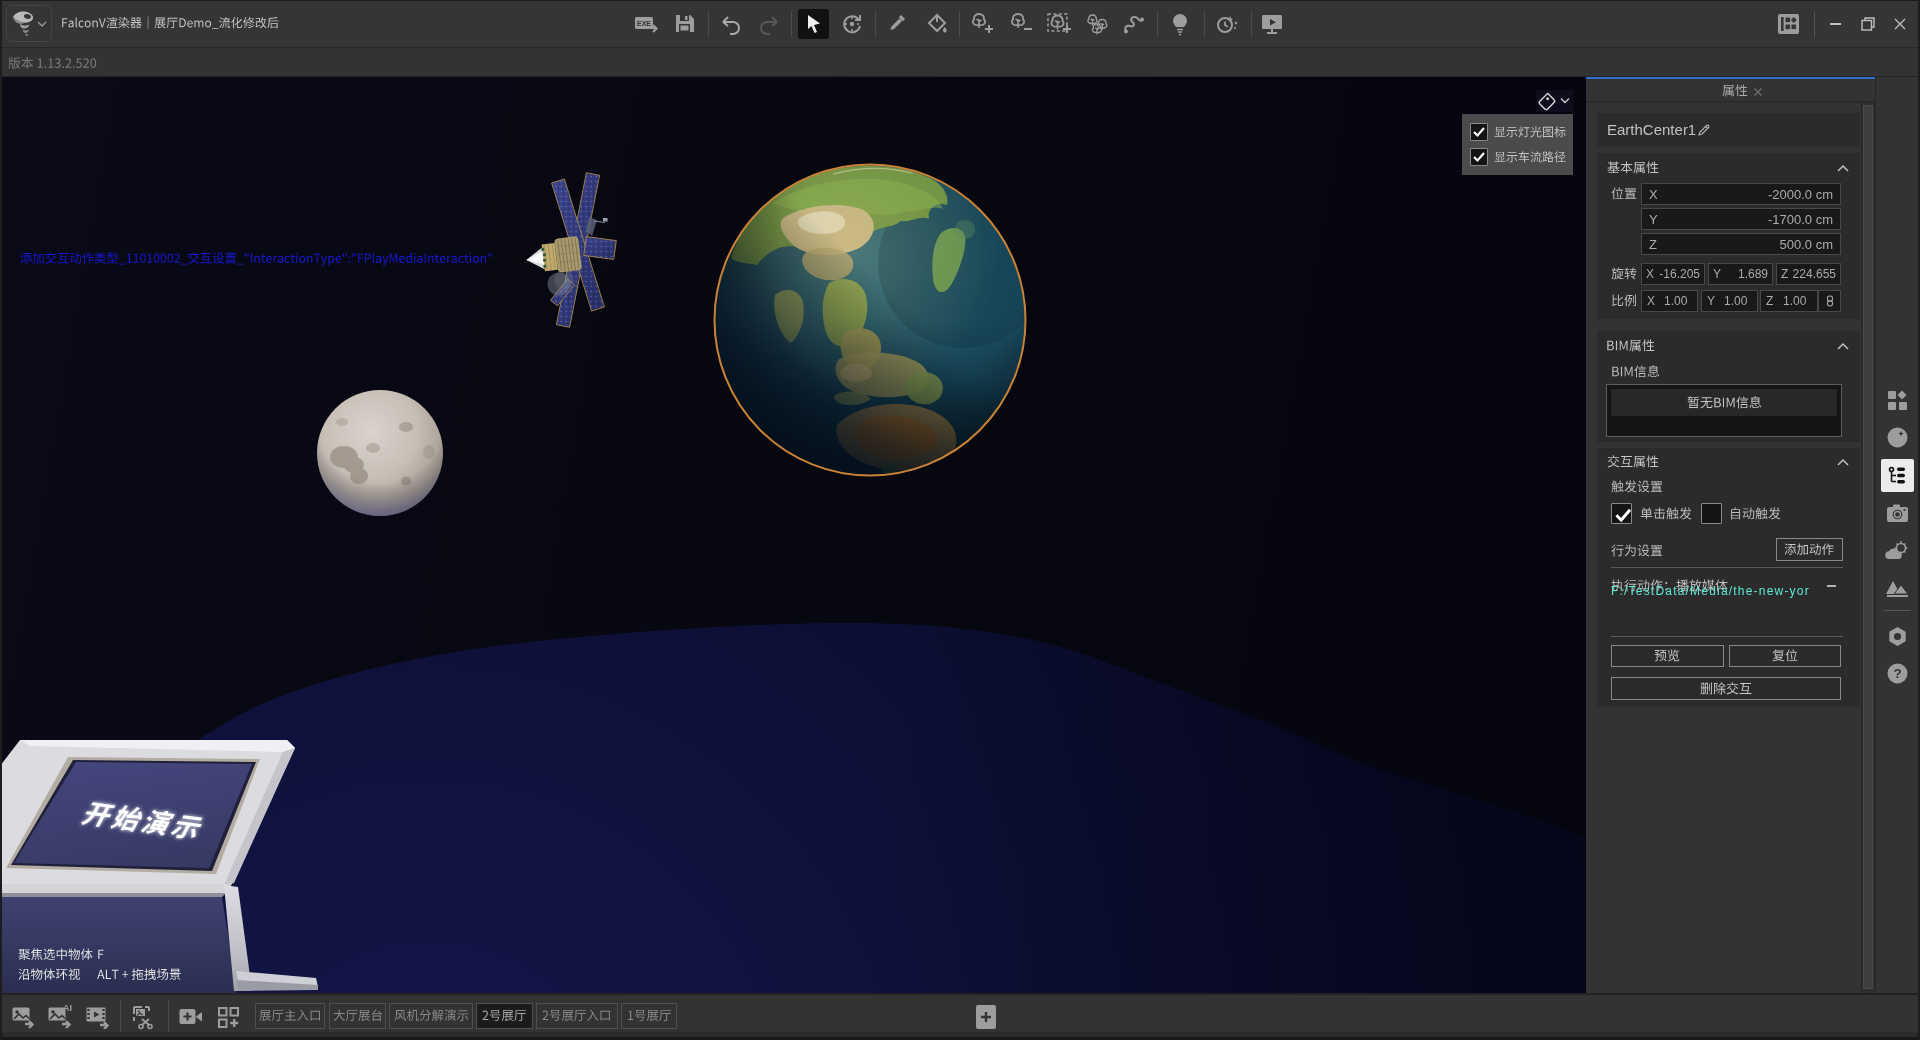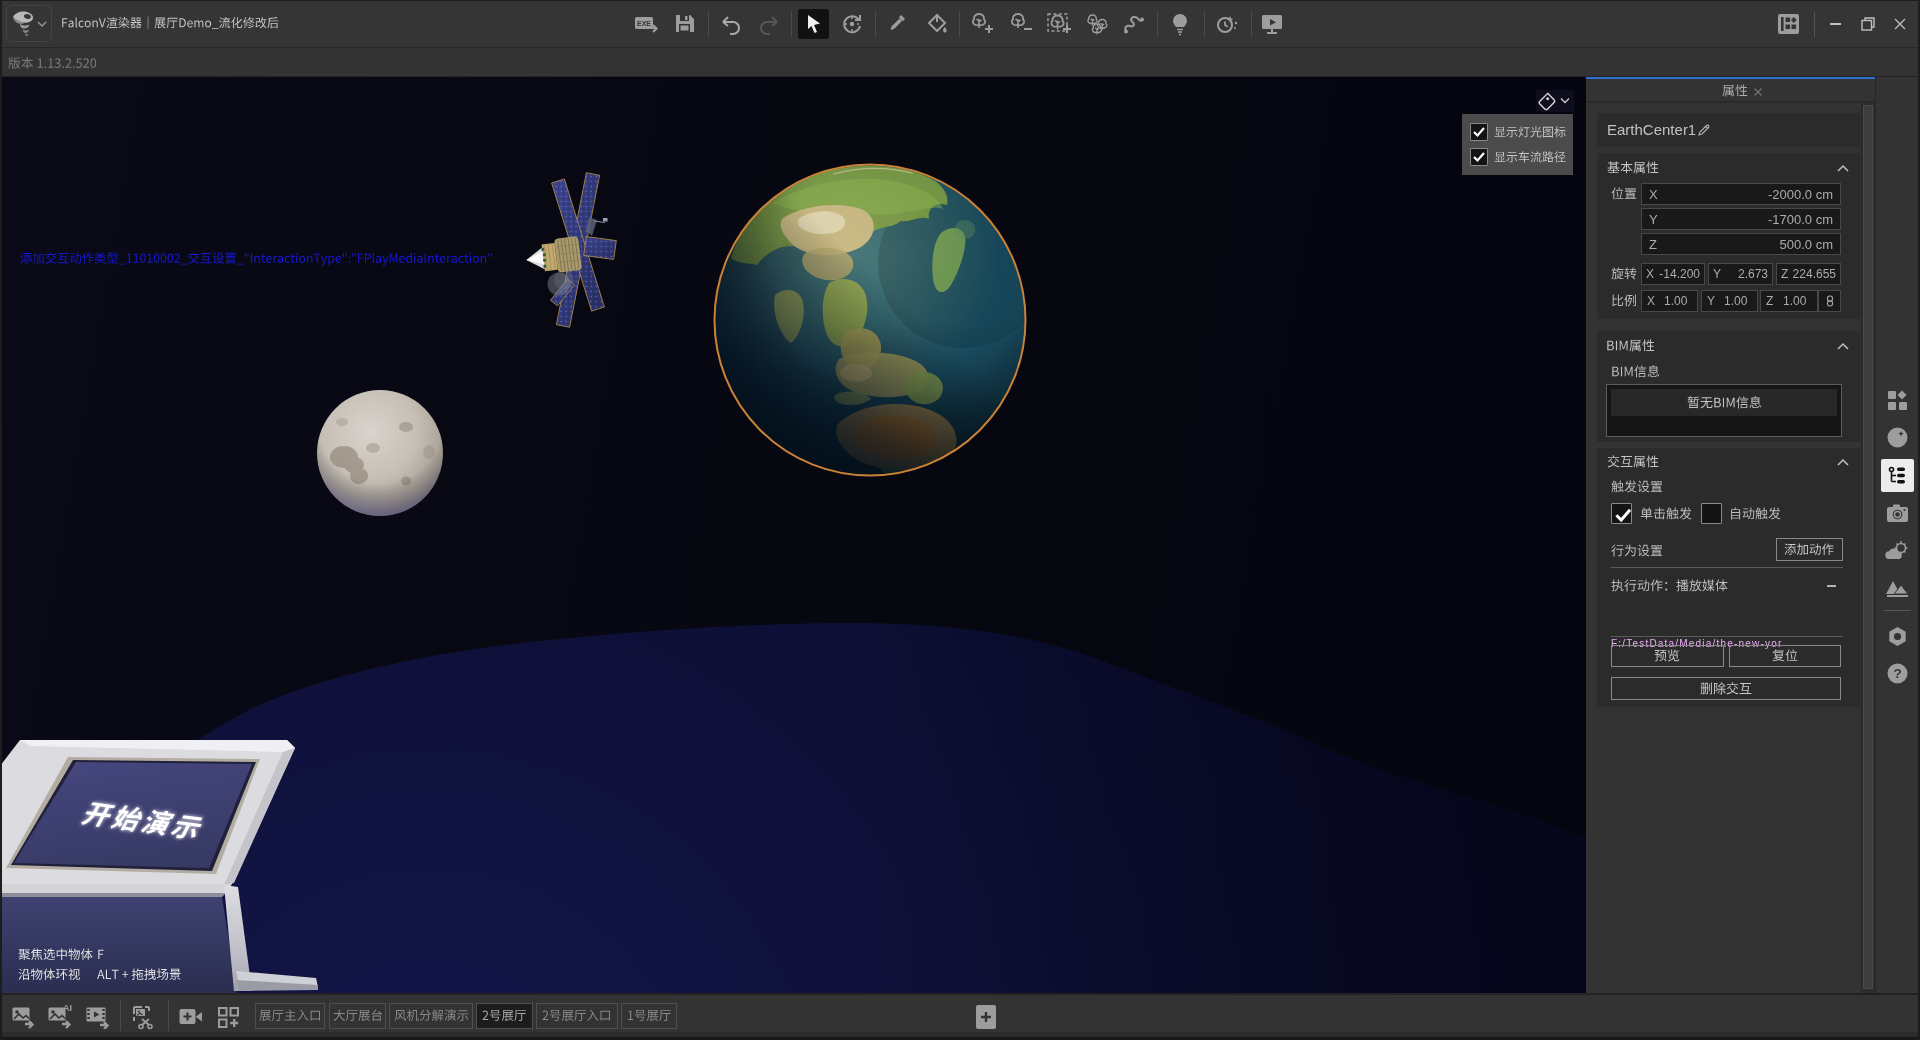--- a/index.html
+++ b/index.html
@@ -412,25 +412,25 @@
     </div>
     <div class="fld" style="left:1641px;top:233px;width:200px;height:22px;font-size:13px">
       <span style="position:absolute;left:7px;top:50%;transform:translateY(-50%)">Z</span>
       <span style="position:absolute;right:7px;top:50%;transform:translateY(-50%)">500.0 cm</span>
     </div>
     <svg style="position:absolute;left:1608px;top:264px" width="34" height="23" viewBox="0 0 34 23">
       <path fill="#bdbdbd" transform="translate(3,14.3)" d="M2.2 -10.6C2.5 -10.0 2.9 -9.3 3.1 -8.8H0.6V-7.9H2.0C1.9 -4.2 1.8 -1.3 0.4 0.4C0.6 0.5 0.9 0.8 1.1 1.0C2.3 -0.4 2.7 -2.5 2.8 -5.3H4.3C4.3 -1.7 4.1 -0.4 3.9 -0.1C3.8 0.1 3.7 0.1 3.5 0.1C3.4 0.1 2.9 0.1 2.4 0.0C2.5 0.3 2.6 0.7 2.7 0.9C3.2 0.9 3.7 0.9 4.0 0.9C4.3 0.9 4.5 0.8 4.7 0.5C5.1 0.0 5.1 -1.4 5.2 -5.7C5.2 -5.9 5.2 -6.2 5.2 -6.2H2.9L2.9 -7.9H5.8V-8.8H3.4L4.1 -9.0C3.9 -9.5 3.5 -10.3 3.1 -10.9ZM6.6 -4.8C6.5 -2.8 6.3 -0.7 5.2 0.4C5.4 0.5 5.7 0.8 5.8 1.0C6.4 0.4 6.8 -0.4 7.0 -1.4C7.8 0.4 9.0 0.8 10.6 0.8H12.3C12.3 0.5 12.5 0.1 12.6 -0.1C12.2 -0.1 10.9 -0.1 10.6 -0.1C10.2 -0.1 9.8 -0.1 9.5 -0.2V-2.9H12.0V-3.8H9.5V-6.1H11.2C11.0 -5.6 10.8 -5.1 10.6 -4.8L11.4 -4.5C11.7 -5.1 12.1 -6.0 12.4 -6.8L11.7 -7.0L11.6 -6.9H6.4C6.7 -7.4 7.0 -7.8 7.3 -8.3H12.5V-9.2H7.6C7.8 -9.7 8.0 -10.2 8.1 -10.7L7.2 -10.9C6.8 -9.5 6.1 -8.0 5.3 -7.1C5.5 -7.0 5.9 -6.7 6.1 -6.5L6.3 -6.8V-6.1H8.6V-0.6C8.0 -1.0 7.6 -1.7 7.3 -2.8C7.4 -3.5 7.4 -4.1 7.4 -4.8Z M14.1 -4.3C14.2 -4.4 14.6 -4.5 15.0 -4.5H16.2V-2.6L13.5 -2.2L13.7 -1.2L16.2 -1.7V1.0H17.1V-1.9L18.9 -2.2L18.8 -3.1L17.1 -2.8V-4.5H18.4V-5.4H17.1V-7.4H16.2V-5.4H14.9C15.3 -6.3 15.7 -7.4 16.0 -8.5H18.4V-9.4H16.3C16.4 -9.8 16.5 -10.3 16.6 -10.7L15.7 -10.9C15.6 -10.4 15.5 -9.9 15.4 -9.4H13.6V-8.5H15.1C14.8 -7.4 14.5 -6.5 14.4 -6.2C14.2 -5.7 14.0 -5.2 13.8 -5.2C13.9 -4.9 14.0 -4.5 14.1 -4.3ZM18.5 -7.0V-6.0H20.4C20.2 -5.1 19.9 -4.3 19.7 -3.6H23.4C23.0 -3.0 22.4 -2.2 21.9 -1.5C21.4 -1.8 21.0 -2.1 20.5 -2.3L19.9 -1.7C21.2 -0.9 22.8 0.3 23.5 1.1L24.2 0.3C23.8 -0.1 23.2 -0.5 22.6 -1.0C23.4 -2.1 24.3 -3.3 25.0 -4.3L24.3 -4.6L24.1 -4.5H21.0L21.4 -6.0H25.5V-7.0H21.7L22.1 -8.5H25.0V-9.4H22.4L22.8 -10.8L21.8 -10.9L21.4 -9.4H19.0V-8.5H21.2L20.7 -7.0Z"></path>
     </svg>
     <div class="fld" style="left:1641px;top:263px;width:64px;height:22px;font-size:12px">
       <span style="position:absolute;left:4px;top:50%;transform:translateY(-50%)">X</span>
-      <span style="position:absolute;right:4px;top:50%;transform:translateY(-50%)">-14.200</span>
+      <span style="position:absolute;right:4px;top:50%;transform:translateY(-50%)">-16.205</span>
     </div>
     <div class="fld" style="left:1708px;top:263px;width:65px;height:22px;font-size:12px">
       <span style="position:absolute;left:4px;top:50%;transform:translateY(-50%)">Y</span>
-      <span style="position:absolute;right:4px;top:50%;transform:translateY(-50%)">2.673</span>
+      <span style="position:absolute;right:4px;top:50%;transform:translateY(-50%)">1.689</span>
     </div>
     <div class="fld" style="left:1776px;top:263px;width:65px;height:22px;font-size:12px">
       <span style="position:absolute;left:4px;top:50%;transform:translateY(-50%)">Z</span>
       <span style="position:absolute;right:4px;top:50%;transform:translateY(-50%)">224.655</span>
     </div>
     <svg style="position:absolute;left:1608px;top:291px" width="34" height="23" viewBox="0 0 34 23">
       <path fill="#bdbdbd" transform="translate(3,14.3)" d="M1.6 0.9C1.9 0.7 2.4 0.5 6.0 -0.7C5.9 -0.9 5.9 -1.3 5.9 -1.6L2.7 -0.7V-5.9H5.9V-6.9H2.7V-10.8H1.7V-0.9C1.7 -0.3 1.4 -0.0 1.1 0.1C1.3 0.3 1.5 0.7 1.6 0.9ZM6.9 -10.9V-1.1C6.9 0.3 7.3 0.7 8.5 0.7C8.8 0.7 10.3 0.7 10.5 0.7C11.9 0.7 12.1 -0.2 12.2 -2.8C12.0 -2.9 11.6 -3.1 11.3 -3.2C11.2 -0.8 11.1 -0.2 10.5 -0.2C10.1 -0.2 8.9 -0.2 8.6 -0.2C8.1 -0.2 7.9 -0.4 7.9 -1.1V-4.9C9.4 -5.7 10.9 -6.7 12.1 -7.7L11.2 -8.5C10.5 -7.7 9.2 -6.7 7.9 -5.9V-10.9Z M22.0 -9.4V-2.1H22.8V-9.4ZM24.1 -10.9V-0.3C24.1 -0.1 24.0 -0.0 23.8 0.0C23.6 0.0 22.9 0.0 22.1 -0.0C22.3 0.3 22.4 0.7 22.5 0.9C23.4 0.9 24.1 0.9 24.5 0.8C24.9 0.6 25.0 0.3 25.0 -0.3V-10.9ZM17.7 -3.8C18.1 -3.4 18.7 -3.0 19.0 -2.6C18.4 -1.3 17.6 -0.3 16.7 0.3C16.9 0.5 17.2 0.8 17.3 1.1C19.3 -0.3 20.7 -3.1 21.1 -7.2L20.6 -7.3L20.4 -7.3H18.7C18.9 -8.0 19.1 -8.6 19.2 -9.3H21.4V-10.2H16.9V-9.3H18.2C17.8 -7.2 17.2 -5.3 16.2 -4.0C16.5 -3.8 16.8 -3.5 17.0 -3.4C17.6 -4.2 18.1 -5.2 18.4 -6.4H20.1C20.0 -5.3 19.7 -4.4 19.4 -3.5C19.0 -3.8 18.6 -4.2 18.2 -4.4ZM15.8 -10.9C15.2 -9.0 14.4 -7.1 13.4 -5.9C13.6 -5.6 13.8 -5.1 13.9 -4.9C14.2 -5.3 14.6 -5.8 14.8 -6.3V1.0H15.8V-8.1C16.1 -9.0 16.4 -9.8 16.6 -10.7Z"></path>
     </svg>
     <div class="fld" style="left:1641px;top:290px;width:57px;height:22px;font-size:12px">
       <span style="position:absolute;left:5px;top:50%;transform:translateY(-50%)">X</span>
@@ -490,21 +490,21 @@
     </svg>
     <div class="btn" style="left:1776px;top:538px;width:67px;height:23px"></div>
     <svg style="position:absolute;left:1781.0px;top:540px" width="58" height="22" viewBox="0 0 58 22">
       <path fill="#cacaca" transform="translate(3,13.9)" d="M5.1 -3.6C4.8 -2.7 4.3 -1.6 3.5 -0.9L4.2 -0.4C5.0 -1.2 5.5 -2.3 5.8 -3.3ZM8.0 -3.2C8.4 -2.3 8.8 -1.2 8.9 -0.5L9.6 -0.8C9.5 -1.5 9.2 -2.6 8.7 -3.4ZM9.6 -3.5C10.3 -2.6 11.0 -1.2 11.3 -0.4L12.1 -0.8C11.8 -1.7 11.1 -2.9 10.3 -3.9ZM6.7 -5.0V-0.0C6.7 0.1 6.6 0.2 6.4 0.2C6.3 0.2 5.7 0.2 5.1 0.2C5.2 0.4 5.3 0.8 5.4 1.0C6.2 1.0 6.8 1.0 7.1 0.9C7.4 0.7 7.5 0.5 7.5 -0.0V-5.0ZM1.1 -9.7C1.8 -9.3 2.7 -8.8 3.1 -8.3L3.6 -9.1C3.2 -9.5 2.3 -10.1 1.6 -10.4ZM0.5 -6.3C1.2 -6.0 2.1 -5.5 2.6 -5.1L3.1 -5.8C2.7 -6.2 1.8 -6.7 1.0 -7.0ZM0.8 0.3 1.6 0.8C2.1 -0.3 2.8 -1.7 3.2 -3.0L2.5 -3.5C2.0 -2.2 1.2 -0.6 0.8 0.3ZM4.1 -9.8V-8.9H6.9C6.7 -8.3 6.5 -7.8 6.3 -7.2H3.5V-6.4H5.8C5.2 -5.3 4.3 -4.5 3.2 -3.9C3.4 -3.7 3.6 -3.4 3.8 -3.2C5.2 -3.9 6.2 -5.0 6.9 -6.4H8.5C9.2 -5.1 10.3 -4.0 11.5 -3.4C11.7 -3.6 12.0 -3.9 12.1 -4.1C11.1 -4.5 10.1 -5.4 9.4 -6.4H11.9V-7.2H7.3C7.5 -7.8 7.7 -8.3 7.8 -8.9H11.5V-9.8Z M19.6 -9.0V0.8H20.6V-0.1H23.0V0.7H23.9V-9.0ZM20.6 -1.0V-8.0H23.0V-1.0ZM14.9 -10.3 14.9 -8.1H13.2V-7.2H14.9C14.8 -4.1 14.4 -1.3 12.8 0.4C13.1 0.5 13.4 0.8 13.6 1.0C15.3 -0.8 15.7 -3.8 15.8 -7.2H17.7C17.6 -2.4 17.5 -0.7 17.2 -0.3C17.1 -0.2 17.0 -0.1 16.8 -0.1C16.6 -0.1 16.1 -0.1 15.5 -0.2C15.6 0.1 15.7 0.5 15.7 0.8C16.3 0.8 16.9 0.8 17.2 0.8C17.6 0.7 17.8 0.6 18.1 0.3C18.4 -0.3 18.5 -2.1 18.6 -7.7C18.6 -7.8 18.6 -8.1 18.6 -8.1H15.8L15.9 -10.3Z M26.1 -9.5V-8.6H30.9V-9.5ZM33.2 -10.3C33.2 -9.4 33.2 -8.5 33.1 -7.6H31.3V-6.7H33.1C32.9 -3.9 32.4 -1.2 30.7 0.3C31.0 0.5 31.3 0.8 31.5 1.0C33.3 -0.8 33.8 -3.6 34.0 -6.7H35.9C35.7 -2.3 35.6 -0.6 35.2 -0.2C35.1 -0.1 35.0 -0.1 34.8 -0.1C34.5 -0.1 33.8 -0.1 33.1 -0.1C33.3 0.2 33.4 0.5 33.4 0.8C34.1 0.9 34.8 0.9 35.1 0.8C35.5 0.8 35.8 0.7 36.0 0.3C36.5 -0.2 36.6 -2.0 36.8 -7.1C36.8 -7.3 36.8 -7.6 36.8 -7.6H34.0C34.1 -8.5 34.1 -9.4 34.1 -10.3ZM26.1 -0.6 26.1 -0.6V-0.5C26.4 -0.7 26.9 -0.9 30.3 -1.6L30.6 -0.8L31.4 -1.1C31.2 -2.0 30.6 -3.4 30.1 -4.6L29.4 -4.4C29.6 -3.8 29.9 -3.1 30.1 -2.4L27.1 -1.8C27.6 -2.9 28.1 -4.3 28.4 -5.6H31.2V-6.5H25.7V-5.6H27.4C27.1 -4.2 26.6 -2.7 26.4 -2.3C26.2 -1.8 26.0 -1.5 25.8 -1.4C25.9 -1.2 26.1 -0.7 26.1 -0.6Z M44.1 -10.4C43.5 -8.5 42.4 -6.7 41.3 -5.5C41.5 -5.4 41.9 -5.1 42.0 -4.9C42.7 -5.6 43.3 -6.5 43.8 -7.5H44.7V1.0H45.6V-2.1H49.4V-2.9H45.6V-4.8H49.2V-5.7H45.6V-7.5H49.5V-8.4H44.3C44.5 -9.0 44.8 -9.5 45.0 -10.1ZM41.1 -10.5C40.4 -8.6 39.2 -6.7 38.0 -5.5C38.1 -5.2 38.4 -4.7 38.5 -4.5C38.9 -5.0 39.3 -5.5 39.7 -6.0V1.0H40.7V-7.5C41.2 -8.3 41.6 -9.3 42.0 -10.2Z"></path>
     </svg>
     <div class="abs" style="left:1611px;top:567px;width:232px;height:1px;background:#5a5a5a"></div>
     <svg style="position:absolute;left:1608px;top:576px" width="125" height="23" viewBox="0 0 125 23">
       <path fill="#c2c2c2" transform="translate(3,14.3)" d="M2.3 -10.9V-8.2H0.6V-7.3H2.3V-4.5L0.4 -4.0L0.7 -3.0L2.3 -3.5V-0.1C2.3 0.0 2.2 0.1 2.0 0.1C1.9 0.1 1.4 0.1 0.8 0.1C0.9 0.4 1.1 0.8 1.1 1.0C1.9 1.0 2.4 1.0 2.8 0.8C3.1 0.7 3.2 0.4 3.2 -0.1V-3.8L4.7 -4.3L4.6 -5.3L3.2 -4.8V-7.3H4.5V-8.2H3.2V-10.9ZM6.8 -10.9C6.9 -9.9 6.9 -9.0 6.9 -8.1H4.8V-7.2H6.8C6.8 -6.4 6.7 -5.5 6.6 -4.8L5.4 -5.5L4.9 -4.8C5.4 -4.5 5.9 -4.2 6.5 -3.9C6.0 -2.0 5.2 -0.7 3.6 0.3C3.8 0.5 4.1 0.9 4.3 1.1C5.9 -0.0 6.8 -1.4 7.3 -3.3C8.0 -2.9 8.6 -2.5 9.0 -2.1L9.6 -2.9C9.1 -3.3 8.3 -3.8 7.5 -4.3C7.6 -5.2 7.7 -6.1 7.8 -7.2H9.8C9.7 -2.1 9.6 1.0 11.3 1.0C12.1 1.0 12.4 0.5 12.5 -1.2C12.3 -1.3 11.9 -1.5 11.7 -1.6C11.7 -0.3 11.6 0.1 11.3 0.1C10.6 0.1 10.6 -2.7 10.8 -8.1H7.8C7.8 -9.0 7.8 -9.9 7.8 -10.9Z M18.7 -10.1V-9.2H25.1V-10.1ZM16.5 -10.9C15.8 -10.0 14.5 -8.8 13.5 -8.1C13.6 -7.9 13.9 -7.5 14.0 -7.3C15.2 -8.1 16.5 -9.4 17.4 -10.5ZM18.1 -6.6V-5.6H22.5V-0.2C22.5 -0.0 22.4 0.1 22.1 0.1C21.9 0.1 21.0 0.1 20.1 0.0C20.2 0.3 20.4 0.7 20.4 1.0C21.7 1.0 22.4 1.0 22.9 0.9C23.3 0.7 23.5 0.4 23.5 -0.2V-5.6H25.4V-6.6ZM17.0 -8.1C16.1 -6.7 14.7 -5.1 13.3 -4.2C13.5 -4.0 13.9 -3.6 14.0 -3.4C14.5 -3.8 15.0 -4.2 15.5 -4.7V1.1H16.5V-5.8C17.0 -6.4 17.5 -7.1 17.9 -7.8Z M27.2 -9.9V-9.0H32.2V-9.9ZM34.5 -10.7C34.5 -9.8 34.5 -8.8 34.5 -7.9H32.6V-7.0H34.4C34.3 -4.0 33.7 -1.3 32.0 0.3C32.2 0.5 32.6 0.8 32.7 1.0C34.6 -0.8 35.2 -3.8 35.4 -7.0H37.3C37.2 -2.4 37.0 -0.6 36.6 -0.2C36.5 -0.1 36.4 -0.1 36.1 -0.1C35.9 -0.1 35.2 -0.1 34.5 -0.1C34.6 0.2 34.7 0.6 34.7 0.8C35.4 0.9 36.2 0.9 36.6 0.8C37.0 0.8 37.2 0.7 37.5 0.4C37.9 -0.2 38.1 -2.1 38.3 -7.4C38.3 -7.6 38.3 -7.9 38.3 -7.9H35.4C35.4 -8.8 35.5 -9.8 35.5 -10.7ZM27.2 -0.6 27.2 -0.6V-0.6C27.5 -0.7 27.9 -0.9 31.6 -1.7L31.8 -0.8L32.7 -1.1C32.4 -2.0 31.8 -3.6 31.3 -4.7L30.5 -4.5C30.8 -3.9 31.0 -3.2 31.3 -2.5L28.2 -1.9C28.7 -3.0 29.2 -4.5 29.5 -5.9H32.4V-6.8H26.7V-5.9H28.5C28.2 -4.3 27.6 -2.8 27.4 -2.4C27.2 -1.9 27.1 -1.5 26.8 -1.5C27.0 -1.2 27.1 -0.8 27.2 -0.6Z M45.8 -10.8C45.2 -8.9 44.1 -7.0 43.0 -5.7C43.2 -5.6 43.6 -5.3 43.7 -5.1C44.4 -5.8 45.0 -6.8 45.6 -7.8H46.5V1.0H47.5V-2.1H51.4V-3.1H47.5V-5.0H51.2V-5.9H47.5V-7.8H51.5V-8.7H46.0C46.3 -9.3 46.6 -9.9 46.8 -10.5ZM42.7 -10.9C42.0 -8.9 40.8 -6.9 39.5 -5.7C39.6 -5.5 39.9 -4.9 40.0 -4.7C40.5 -5.2 40.9 -5.7 41.3 -6.3V1.0H42.3V-7.8C42.8 -8.7 43.3 -9.6 43.6 -10.6Z M55.2 -6.3C55.8 -6.3 56.2 -6.7 56.2 -7.3C56.2 -7.9 55.8 -8.3 55.2 -8.3C54.7 -8.3 54.3 -7.9 54.3 -7.3C54.3 -6.7 54.7 -6.3 55.2 -6.3ZM55.2 0.1C55.8 0.1 56.2 -0.3 56.2 -0.9C56.2 -1.5 55.8 -1.9 55.2 -1.9C54.7 -1.9 54.3 -1.5 54.3 -0.9C54.3 -0.3 54.7 0.1 55.2 0.1Z M75.5 -9.5C75.3 -9.0 74.9 -8.1 74.6 -7.5H73.8V-9.7C74.9 -9.8 75.9 -9.9 76.8 -10.1L76.2 -10.8C74.7 -10.5 71.9 -10.2 69.7 -10.1C69.8 -9.9 69.9 -9.6 69.9 -9.4C70.8 -9.4 71.9 -9.5 72.9 -9.6V-7.5H69.5V-6.7H72.1C71.3 -5.7 70.1 -4.8 68.9 -4.3C69.1 -4.1 69.4 -3.8 69.5 -3.6C69.8 -3.7 70.0 -3.8 70.3 -4.0V1.0H71.1V0.5H75.7V0.9H76.6V-4.0L77.1 -3.7C77.2 -4.0 77.5 -4.3 77.7 -4.5C76.6 -4.9 75.4 -5.8 74.6 -6.7H77.3V-7.5H75.4C75.7 -8.0 76.1 -8.7 76.4 -9.3ZM70.5 -9.1C70.8 -8.6 71.1 -7.9 71.2 -7.5L72.1 -7.8C71.9 -8.2 71.6 -8.8 71.3 -9.3ZM72.9 -6.4V-4.3H73.8V-6.5C74.5 -5.5 75.6 -4.6 76.6 -4.0H70.3C71.3 -4.6 72.2 -5.5 72.9 -6.4ZM72.9 -3.2V-2.1H71.1V-3.2ZM73.7 -3.2H75.7V-2.1H73.7ZM72.9 -1.4V-0.3H71.1V-1.4ZM73.7 -1.4H75.7V-0.3H73.7ZM67.2 -10.9V-8.3H65.5V-7.4H67.2V-4.7L65.4 -4.1L65.6 -3.1L67.2 -3.7V-0.1C67.2 0.1 67.1 0.1 67.0 0.1C66.8 0.2 66.3 0.2 65.7 0.1C65.8 0.4 66.0 0.8 66.0 1.0C66.8 1.1 67.3 1.0 67.6 0.9C68.0 0.7 68.1 0.4 68.1 -0.1V-4.1L69.5 -4.6L69.3 -5.5L68.1 -5.0V-7.4H69.5V-8.3H68.1V-10.9Z M80.7 -10.7C80.9 -10.1 81.2 -9.4 81.3 -8.9L82.2 -9.2C82.1 -9.7 81.8 -10.4 81.5 -10.9ZM78.6 -8.8V-7.9H80.1V-5.2C80.1 -3.4 79.9 -1.3 78.3 0.4C78.6 0.6 78.9 0.8 79.1 1.0C80.8 -0.8 81.0 -3.0 81.0 -5.2V-5.3H82.8C82.7 -1.7 82.6 -0.4 82.4 -0.1C82.3 0.0 82.2 0.0 82.0 0.0C81.8 0.0 81.3 0.0 80.8 -0.0C80.9 0.2 81.0 0.6 81.1 0.9C81.6 0.9 82.2 0.9 82.5 0.9C82.8 0.9 83.0 0.8 83.3 0.5C83.6 0.0 83.7 -1.4 83.7 -5.7C83.8 -5.9 83.8 -6.2 83.8 -6.2H81.0V-7.9H84.3V-8.8ZM86.1 -7.6H88.6C88.3 -5.9 87.9 -4.5 87.3 -3.3C86.7 -4.5 86.3 -5.9 86.1 -7.5ZM86.0 -10.9C85.6 -8.7 84.9 -6.5 83.8 -5.1C84.0 -5.0 84.4 -4.6 84.5 -4.4C84.9 -4.9 85.2 -5.4 85.5 -6.0C85.8 -4.7 86.2 -3.4 86.7 -2.4C86.0 -1.3 85.0 -0.4 83.6 0.2C83.8 0.4 84.1 0.8 84.2 1.1C85.5 0.4 86.5 -0.4 87.3 -1.5C88.0 -0.4 88.8 0.4 89.9 1.0C90.1 0.8 90.4 0.4 90.6 0.2C89.5 -0.4 88.6 -1.2 87.9 -2.4C88.7 -3.8 89.2 -5.5 89.5 -7.6H90.5V-8.5H86.4C86.6 -9.2 86.8 -10.0 87.0 -10.8Z M94.8 -7.3C94.7 -5.6 94.4 -4.1 93.9 -2.9C93.6 -3.2 93.2 -3.6 92.8 -3.8C93.1 -4.8 93.3 -6.1 93.5 -7.3ZM91.8 -3.5C92.4 -3.1 93.0 -2.6 93.6 -2.1C93.0 -1.0 92.3 -0.2 91.4 0.2C91.7 0.4 91.9 0.8 92.0 1.0C92.9 0.5 93.7 -0.3 94.2 -1.4C94.6 -1.0 95.0 -0.6 95.2 -0.2L95.9 -0.9C95.6 -1.3 95.2 -1.8 94.7 -2.3C95.3 -3.7 95.6 -5.7 95.8 -8.2L95.2 -8.3L95.0 -8.2H93.7C93.9 -9.2 94.0 -10.0 94.1 -10.9L93.2 -10.9C93.1 -10.1 93.0 -9.2 92.8 -8.2H91.7V-7.3H92.7C92.4 -5.9 92.1 -4.5 91.8 -3.5ZM97.2 -10.9V-9.5H96.0V-8.7H97.2V-4.7H99.2V-3.6H96.1V-2.7H98.6C97.9 -1.6 96.7 -0.6 95.6 -0.1C95.8 0.1 96.1 0.5 96.2 0.7C97.3 0.1 98.4 -0.9 99.2 -2.1V1.0H100.2V-2.1C100.9 -1.0 102.0 0.1 102.9 0.7C103.1 0.4 103.4 0.1 103.6 -0.1C102.6 -0.6 101.4 -1.7 100.7 -2.7H103.3V-3.6H100.2V-4.7H102.1V-8.7H103.3V-9.5H102.1V-10.9H101.2V-9.5H98.1V-10.9ZM101.2 -8.7V-7.5H98.1V-8.7ZM101.2 -6.7V-5.6H98.1V-6.7Z M107.3 -10.9C106.6 -8.9 105.5 -7.0 104.4 -5.7C104.6 -5.5 104.9 -4.9 105.0 -4.7C105.4 -5.2 105.7 -5.7 106.1 -6.2V1.0H107.0V-7.9C107.5 -8.7 107.8 -9.7 108.2 -10.6ZM109.4 -2.3V-1.4H111.6V1.0H112.5V-1.4H114.6V-2.3H112.5V-6.8C113.3 -4.5 114.6 -2.3 115.9 -1.1C116.1 -1.4 116.4 -1.7 116.6 -1.9C115.2 -3.0 113.9 -5.2 113.1 -7.4H116.4V-8.3H112.5V-10.9H111.6V-8.3H107.9V-7.4H111.0C110.2 -5.1 108.8 -2.9 107.4 -1.8C107.6 -1.6 107.9 -1.3 108.1 -1.1C109.4 -2.3 110.7 -4.4 111.6 -6.7V-2.3Z"></path>
     </svg>
     <div class="abs" style="left:1827px;top:585px;width:9px;height:2px;background:#b5b5b5"></div>
-    <div class="abs" style="left:1611px;top:638px;width:231px;color:#f0abfc;font-size:10px;letter-spacing:1.2px;white-space:nowrap;overflow:hidden">F:/TestData/Media/the-new-yor</div>
+    <div class="abs" style="left:1611px;top:584px;width:231px;color:#5eead4;font-size:12px;letter-spacing:1.2px;white-space:nowrap;overflow:hidden">F:/TestData/Media/the-new-yor</div>
     <div class="abs" style="left:1611px;top:636px;width:232px;height:1px;background:#5a5a5a"></div>
     <div class="btn" style="left:1611px;top:645px;width:113px;height:22px"></div>
     <svg style="position:absolute;left:1651.0px;top:646px" width="34" height="23" viewBox="0 0 34 23">
       <path fill="#cacaca" transform="translate(3,14.3)" d="M8.7 -6.4V-3.8C8.7 -2.5 8.4 -0.7 5.3 0.3C5.6 0.5 5.8 0.8 5.9 1.0C9.2 -0.2 9.6 -2.2 9.6 -3.8V-6.4ZM9.4 -1.1C10.2 -0.5 11.3 0.4 11.8 1.0L12.5 0.3C12.0 -0.2 10.9 -1.1 10.1 -1.7ZM1.1 -7.9C1.9 -7.4 3.0 -6.7 3.7 -6.1H0.5V-5.2H2.6V-0.1C2.6 0.0 2.6 0.1 2.4 0.1C2.2 0.1 1.6 0.1 0.9 0.1C1.1 0.4 1.2 0.7 1.2 1.0C2.1 1.0 2.7 1.0 3.1 0.8C3.5 0.7 3.6 0.4 3.6 -0.1V-5.2H5.0C4.7 -4.5 4.5 -3.8 4.2 -3.3L5.0 -3.1C5.3 -3.8 5.7 -5.0 6.1 -6.0L5.5 -6.1L5.3 -6.1H4.4L4.7 -6.4C4.4 -6.7 4.0 -7.0 3.5 -7.3C4.3 -8.0 5.1 -9.0 5.7 -9.9L5.1 -10.3L4.9 -10.3H0.8V-9.4H4.3C3.9 -8.8 3.3 -8.2 2.8 -7.8L1.7 -8.5ZM6.5 -8.2V-2.0H7.4V-7.3H11.0V-2.0H11.9V-8.2H9.4L9.9 -9.5H12.5V-10.3H6.0V-9.5H8.8C8.7 -9.0 8.6 -8.6 8.5 -8.2Z M21.4 -8.1C22.0 -7.5 22.8 -6.6 23.1 -6.0L24.0 -6.4C23.6 -7.0 22.9 -7.9 22.2 -8.5ZM14.5 -10.2V-6.5H15.4V-10.2ZM17.2 -10.8V-6.1H18.2V-10.8ZM19.9 -2.4V-0.3C19.9 0.6 20.2 0.9 21.5 0.9C21.7 0.9 23.5 0.9 23.8 0.9C24.8 0.9 25.1 0.5 25.2 -1.0C24.9 -1.0 24.5 -1.2 24.3 -1.3C24.3 -0.1 24.2 0.0 23.7 0.0C23.3 0.0 21.8 0.0 21.6 0.0C20.9 0.0 20.8 -0.0 20.8 -0.4V-2.4ZM18.9 -4.2V-3.2C18.9 -2.2 18.6 -0.7 13.9 0.3C14.1 0.5 14.4 0.8 14.5 1.1C19.4 -0.1 20.0 -1.8 20.0 -3.2V-4.2ZM15.5 -5.7V-1.6H16.5V-4.8H22.6V-1.7H23.6V-5.7ZM20.6 -10.9C20.3 -9.5 19.7 -8.0 18.9 -7.0C19.1 -6.9 19.5 -6.7 19.7 -6.5C20.1 -7.1 20.5 -7.9 20.9 -8.7H25.2V-9.6H21.2C21.3 -10.0 21.4 -10.3 21.6 -10.7Z"></path>
     </svg>
     <div class="btn" style="left:1729px;top:645px;width:112px;height:22px"></div>
     <svg style="position:absolute;left:1769.0px;top:646px" width="34" height="23" viewBox="0 0 34 23">
       <path fill="#cacaca" transform="translate(3,14.3)" d="M3.7 -5.7H9.8V-4.9H3.7ZM3.7 -7.3H9.8V-6.4H3.7ZM2.8 -8.0V-4.1H4.2C3.5 -3.2 2.3 -2.2 1.2 -1.7C1.4 -1.5 1.8 -1.2 1.9 -1.0C2.4 -1.3 3.0 -1.7 3.5 -2.2C4.0 -1.6 4.7 -1.1 5.5 -0.7C3.9 -0.2 2.1 0.0 0.4 0.2C0.6 0.4 0.8 0.8 0.8 1.0C2.8 0.8 4.8 0.5 6.6 -0.2C8.2 0.4 10.0 0.8 12.0 0.9C12.1 0.7 12.3 0.3 12.5 0.1C10.8 -0.0 9.2 -0.3 7.7 -0.7C8.9 -1.3 10.0 -2.0 10.6 -3.0L10.0 -3.4L9.9 -3.3H4.7C4.9 -3.6 5.1 -3.8 5.3 -4.1L5.2 -4.1H10.8V-8.0ZM3.5 -10.9C2.9 -9.6 1.7 -8.4 0.6 -7.7C0.8 -7.5 1.1 -7.1 1.2 -6.9C1.9 -7.4 2.6 -8.1 3.2 -8.8H11.7V-9.7H3.8C4.0 -10.0 4.2 -10.3 4.4 -10.6ZM9.1 -2.6C8.4 -2.0 7.6 -1.5 6.6 -1.1C5.6 -1.5 4.8 -2.0 4.2 -2.6Z M17.8 -8.6V-7.6H24.9V-8.6ZM18.7 -6.6C19.0 -4.8 19.4 -2.4 19.5 -1.0L20.5 -1.3C20.4 -2.7 20.0 -5.0 19.5 -6.8ZM20.4 -10.8C20.7 -10.1 20.9 -9.3 21.0 -8.7L22.0 -9.0C21.9 -9.5 21.6 -10.4 21.3 -11.0ZM17.2 -0.4V0.5H25.4V-0.4H22.7C23.2 -2.2 23.7 -4.7 24.1 -6.7L23.1 -6.9C22.8 -5.0 22.3 -2.2 21.8 -0.4ZM16.7 -10.9C16.0 -8.9 14.8 -6.9 13.5 -5.7C13.7 -5.5 13.9 -5.0 14.1 -4.7C14.5 -5.2 14.9 -5.7 15.3 -6.3V1.0H16.3V-7.8C16.8 -8.7 17.3 -9.6 17.6 -10.6Z"></path>
     </svg>
     <div class="btn" style="left:1611px;top:677px;width:230px;height:23px"></div>

